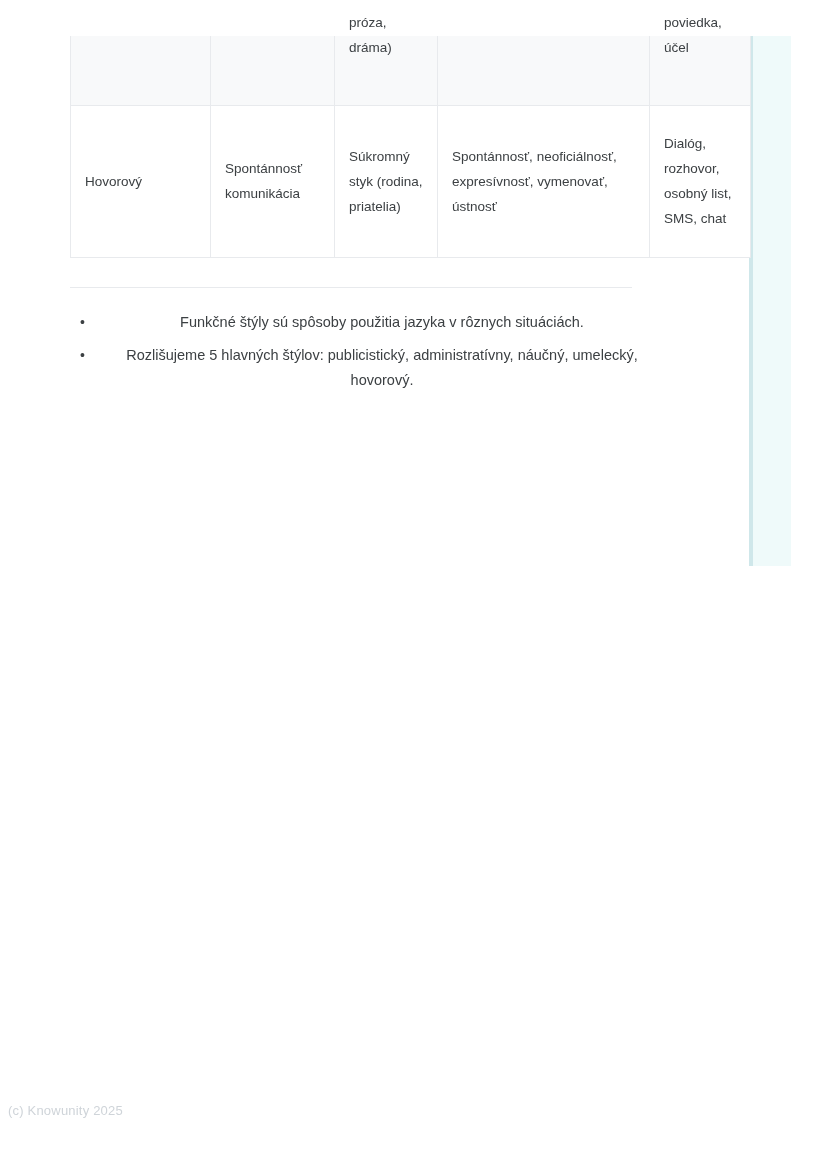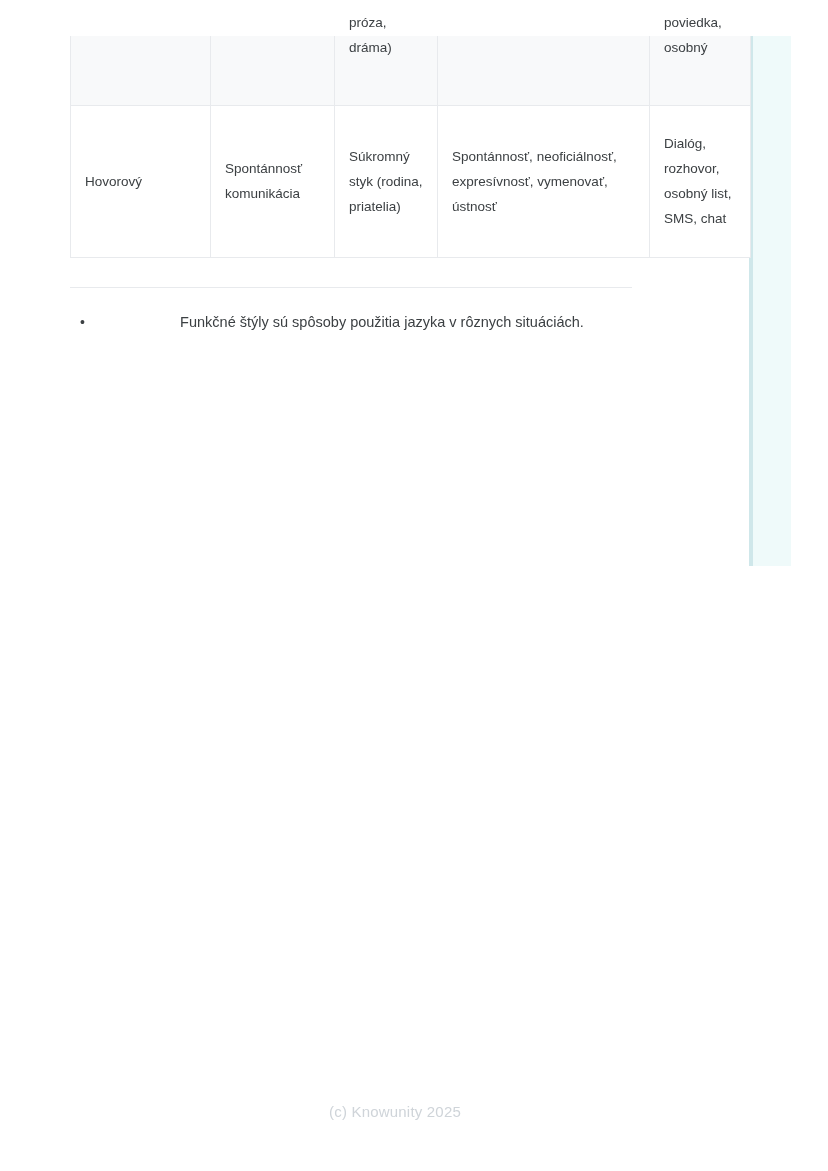--- a/index.html
+++ b/index.html
@@ -121,25 +121,25 @@
     left: 10px;
     top: 0;
     font-size: 14px;
     color: #3c4043;
     line-height: 25px;
   }
 
   
   .footer-copyright {
     position: absolute;
-    left: 0;
+    left: 8px;
     top: 1103px;
     width: 790px;
-    text-align: center;
-    font-size: 15px;
+    text-align: left;
+    font-size: 13px;
     letter-spacing: 0.2px;
     color: #cfd4d9;
     font-family: "Liberation Sans", "DejaVu Sans", sans-serif;
   }
 </style>
 </head>
 <body>
 
 <div class="page">
 
@@ -149,34 +149,35 @@
   <table class="styles-table">
     <tbody>
       <tr class="row-clipped">
         <td class="col-1"></td>
         <td class="col-2"></td>
         <td class="col-3">
             <span class="cell-clip-text">próza, dráma)</span>
           </td>
         <td class="col-4"></td>
         <td class="col-5">
-            <span class="cell-clip-text">poviedka, osobný</span>
+            <span class="cell-clip-text">poviedka, účel</span>
           </td>
       </tr>
       <tr class="row-normal">
         <td class="col-1">Hovorový</td>
         <td class="col-2">Spontánnosť komunikácia</td>
         <td class="col-3">Súkromný styk (rodina, priatelia)</td>
         <td class="col-4">Spontánnosť, neoficiálnosť, expresívnosť, vymenovať, ústnosť</td>
         <td class="col-5">Dialóg, rozhovor, osobný list, SMS, chat</td>
       </tr>
     </tbody>
   </table>
 
   <div class="divider"></div>
 
   <ul class="summary-list">
     <li>Funkčné štýly sú spôsoby použitia jazyka v rôznych situáciách.</li>
+    <li>Rozlišujeme 5 hlavných štýlov: publicistický, administratívny, náučný, umelecký, hovorový.</li>
   </ul>
 
   <div class="footer-copyright">(c) Knowunity 2025</div>
 
 </div>
 
 </body></html>

